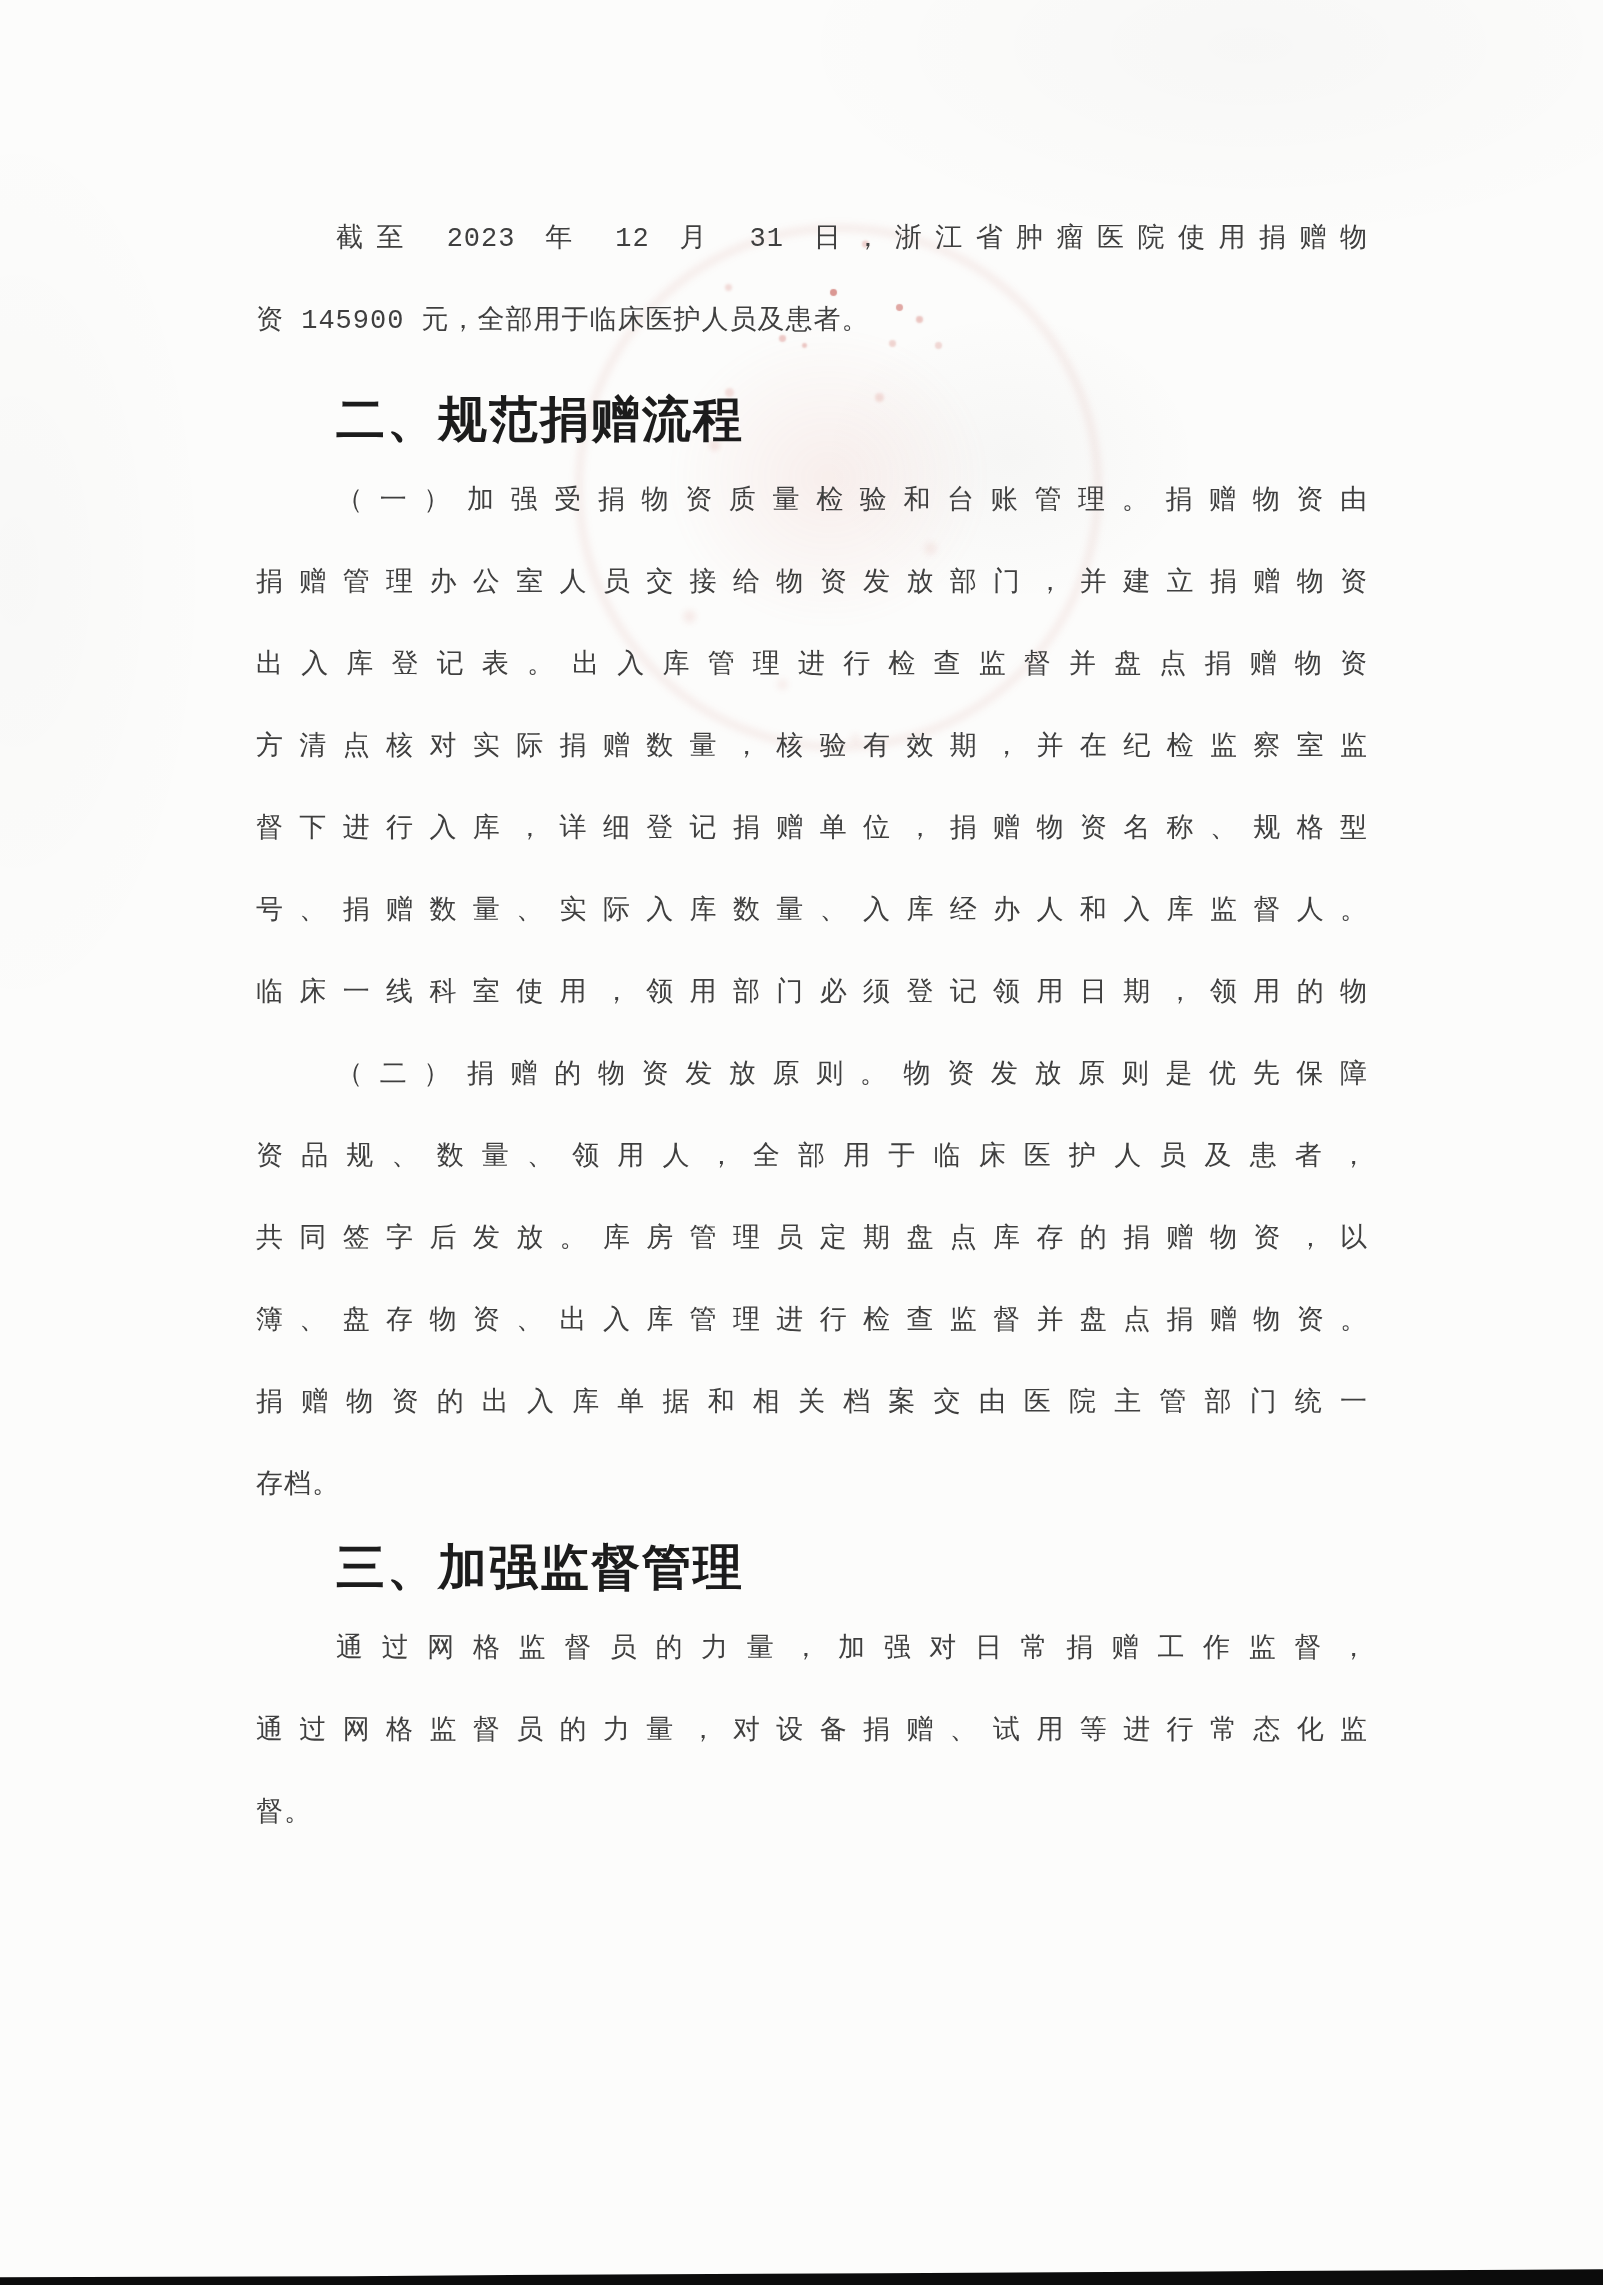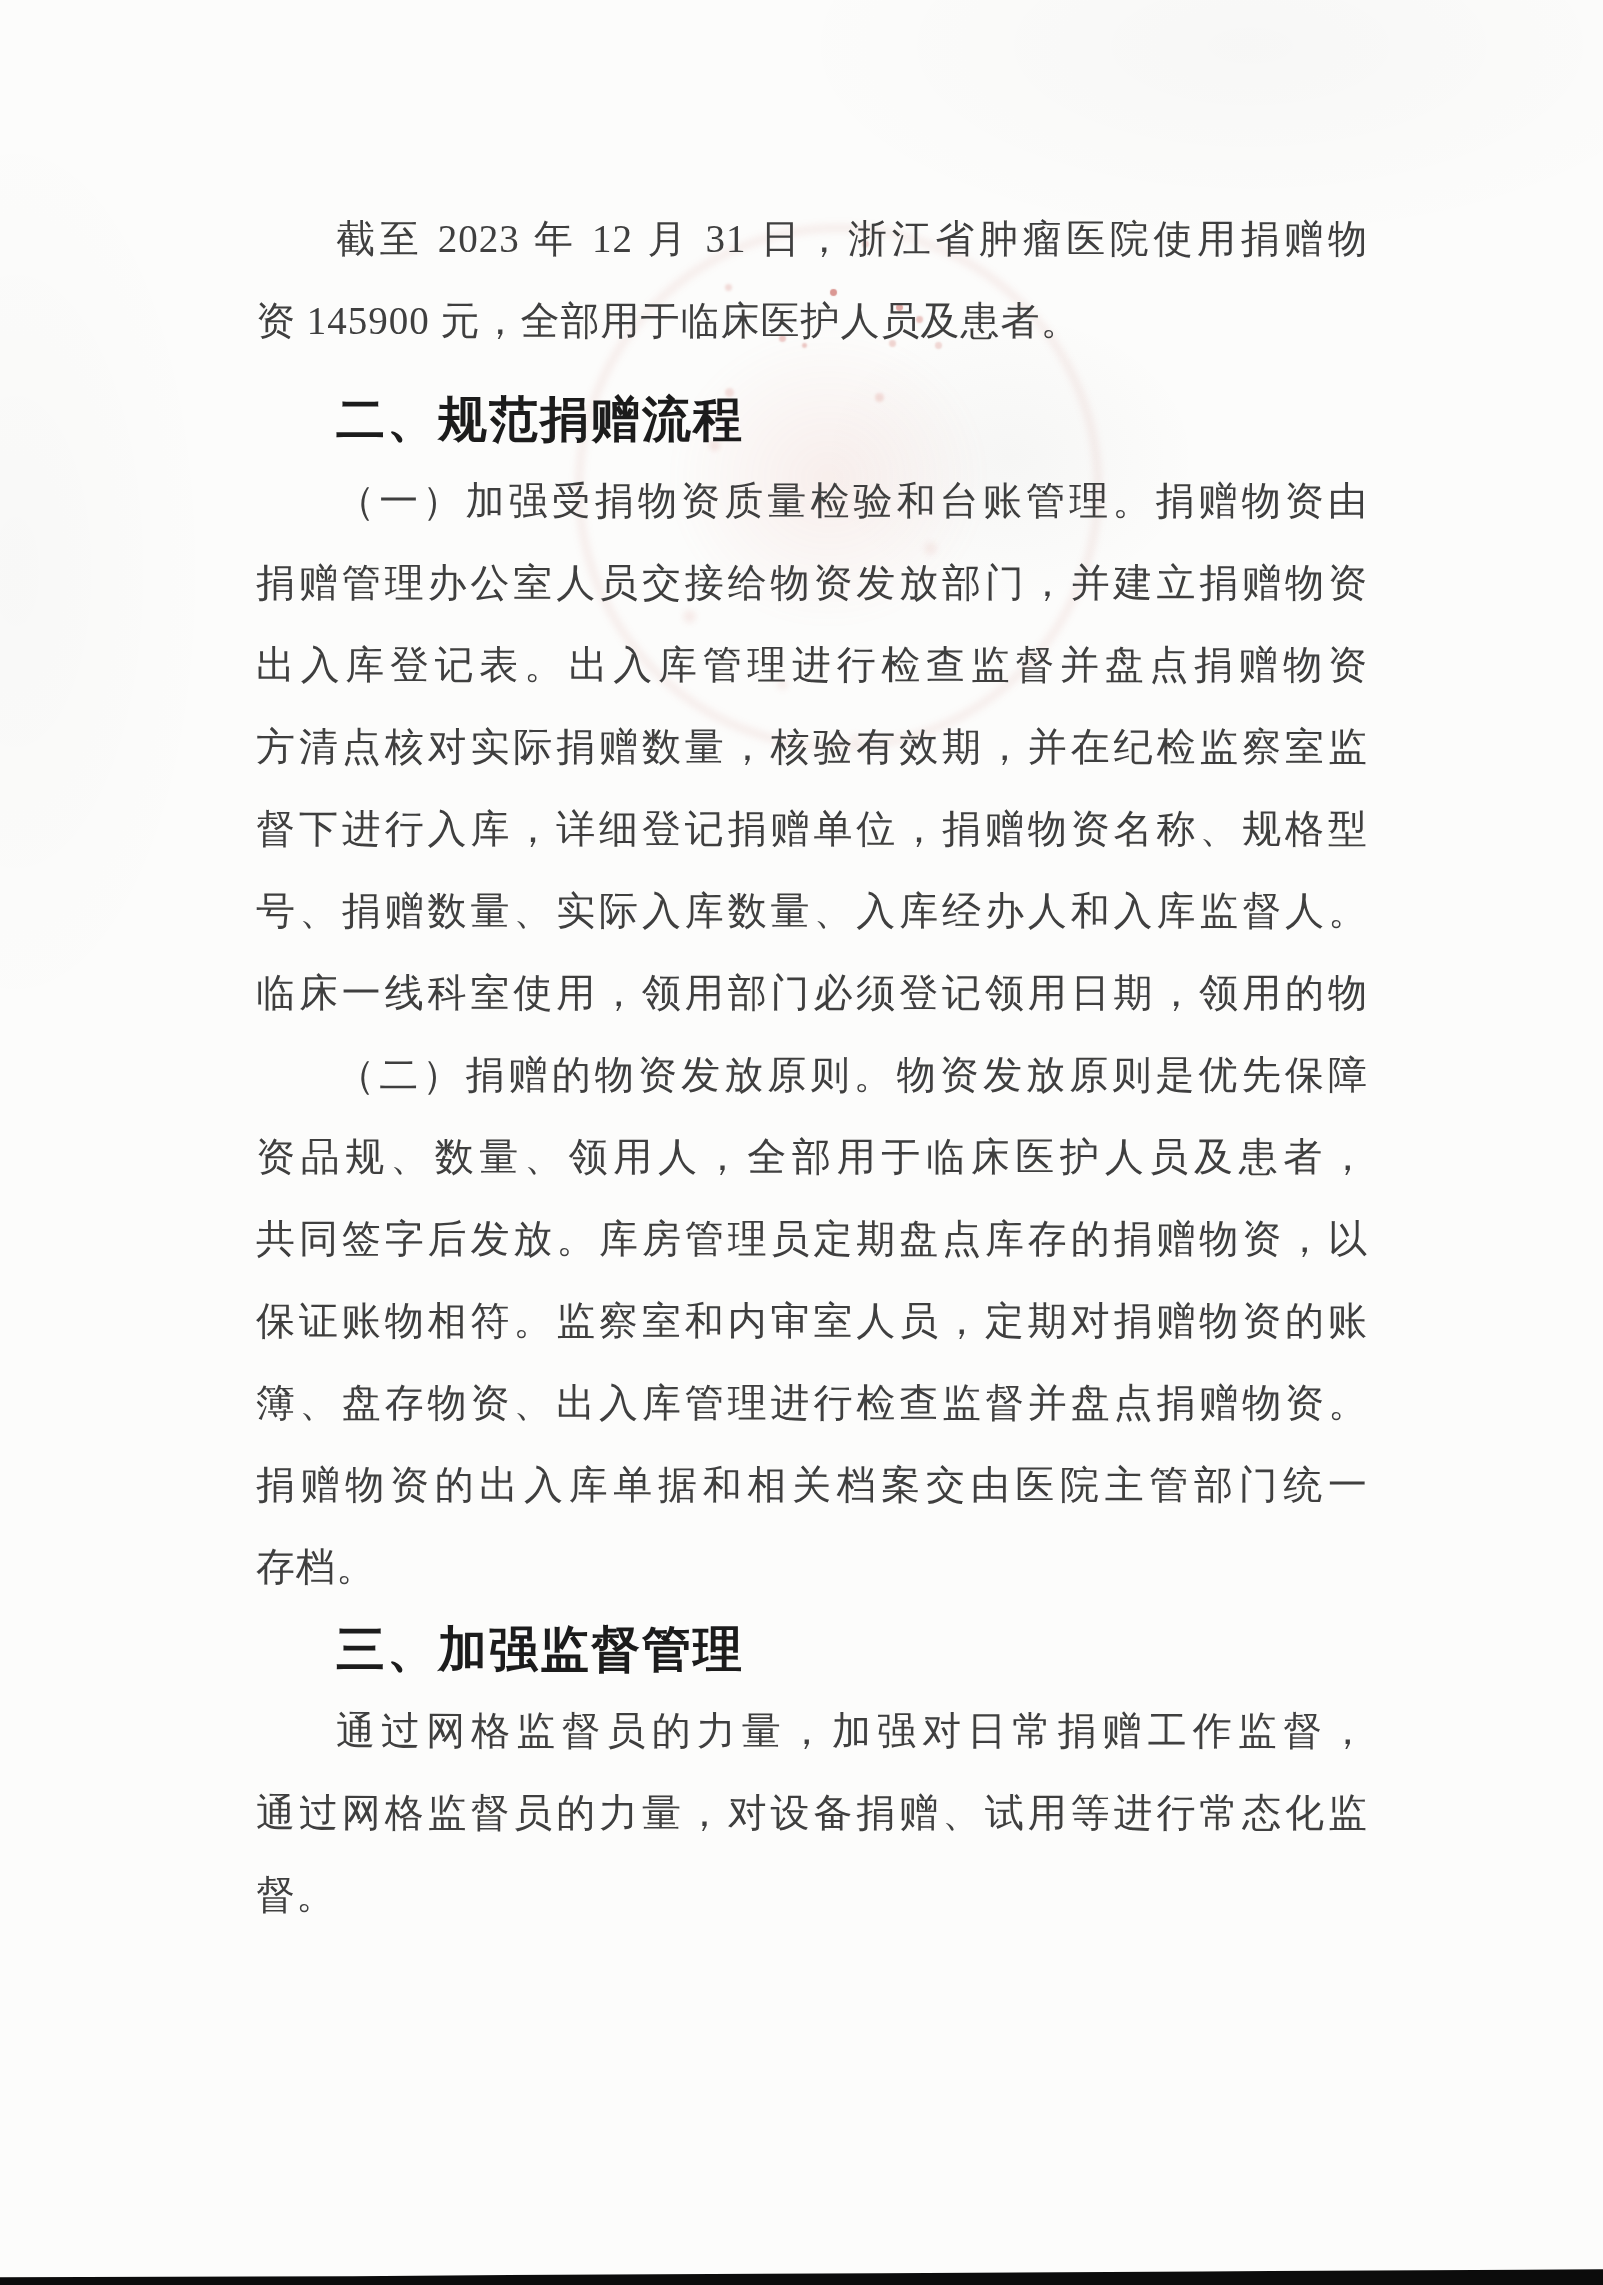--- a/index.html
+++ b/index.html
@@ -20,25 +20,26 @@
   
   .text-block {
     position: absolute;
     left: 256px;
     top: 198px;
     width: 1112px;
   }
   .line {
     height: 82px;
     line-height: 82px;
-    font-size: 39px;
+    font-size: 27px;
     letter-spacing: 1px;
     color: #3f3f3f;
     white-space: nowrap;
     text-rendering: optimizeLegibility;
+    font-family: Liberation Mono, monospace;
   }
   .line.indent { text-indent: 80px; }
   .line.fill {
     text-align: justify;
     text-align-last: justify;
     text-justify: inter-character;
   }
   .line.heading {
     font-family: "Liberation Sans", "DejaVu Sans", sans-serif;
     font-weight: 700;
@@ -109,21 +110,20 @@
       <div class="line indent fill">（一）加强受捐物资质量检验和台账管理。捐赠物资由</div>
       <div class="line fill">捐赠管理办公室人员交接给物资发放部门，并建立捐赠物资</div>
       <div class="line fill">出入库登记表。出入库管理进行检查监督并盘点捐赠物资</div>
       <div class="line fill">方清点核对实际捐赠数量，核验有效期，并在纪检监察室监</div>
       <div class="line fill">督下进行入库，详细登记捐赠单位，捐赠物资名称、规格型</div>
       <div class="line fill">号、捐赠数量、实际入库数量、入库经办人和入库监督人。</div>
       <div class="line fill">临床一线科室使用，领用部门必须登记领用日期，领用的物</div>
       <div class="line indent fill">（二）捐赠的物资发放原则。物资发放原则是优先保障</div>
       <div class="line fill">资品规、数量、领用人，全部用于临床医护人员及患者，</div>
       <div class="line fill">共同签字后发放。库房管理员定期盘点库存的捐赠物资，以</div>
-      <div class="line fill">保证账物相符。监察室和内审室人员，定期对捐赠物资的账</div>
       <div class="line fill">簿、盘存物资、出入库管理进行检查监督并盘点捐赠物资。</div>
       <div class="line fill">捐赠物资的出入库单据和相关档案交由医院主管部门统一</div>
       <div class="line">存档。</div>
       <div class="line heading indent">三、加强监督管理</div>
       <div class="line indent fill">通过网格监督员的力量，加强对日常捐赠工作监督，</div>
       <div class="line fill">通过网格监督员的力量，对设备捐赠、试用等进行常态化监</div>
       <div class="line">督。</div>
     </div>
 
   <div class="scan-edge"></div>

